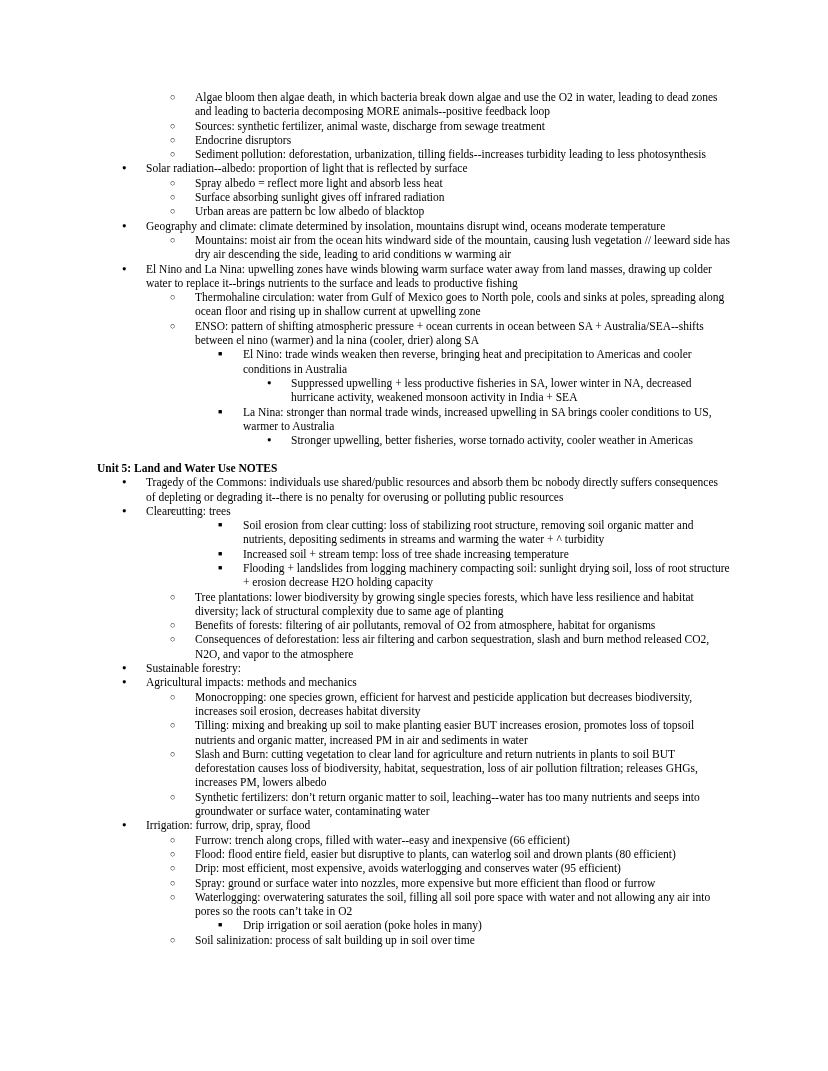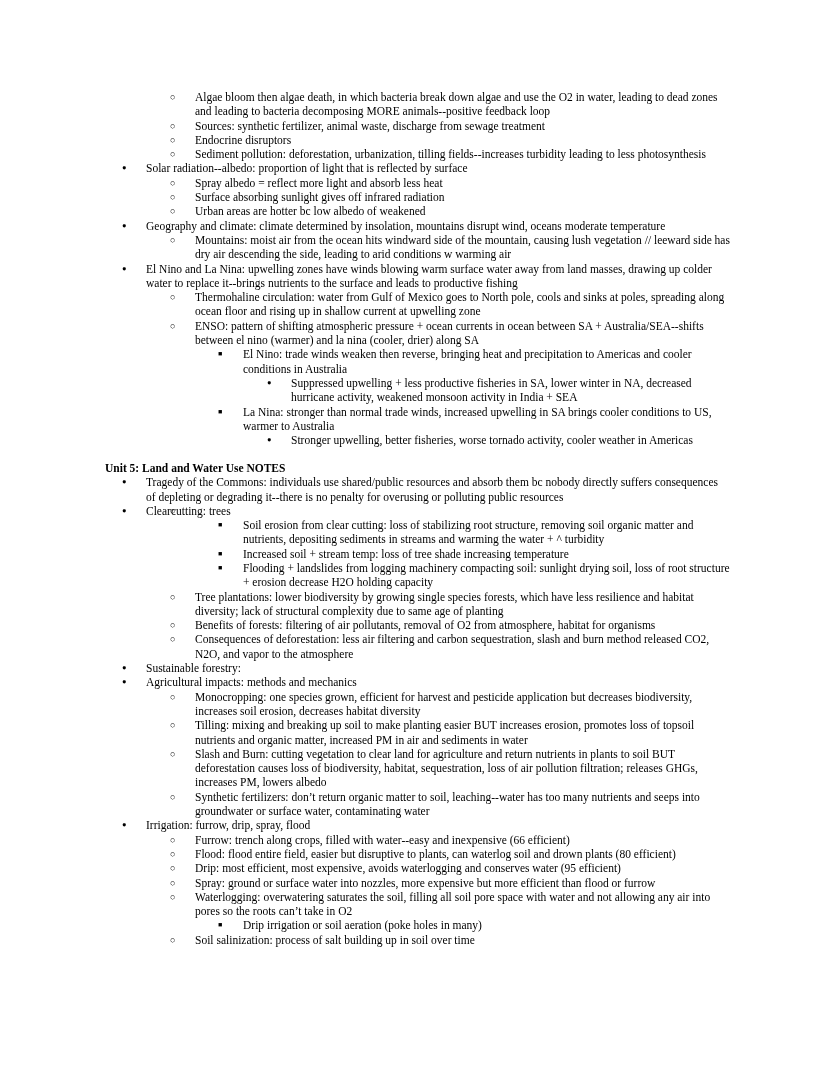--- a/index.html
+++ b/index.html
@@ -33,36 +33,35 @@
     position: absolute;
     top: 0;
     line-height: 14.3px;
   }
   .b1, .b4 { font-size: 7.5px; }
   .b2 { font-size: 9px; }
   .b3 { font-size: 7px; }
   .heading {
     font-weight: bold;
     margin-top: 13.5px;
-    margin-left: 8px;
   }
 </style>
 </head>
 <body>
 
 <div class="page">
   <div>
       <div class="item l2"><span class="bullet b2">○</span><span>Algae bloom then algae death, in which bacteria break down algae and use the O2 in water, leading to dead zones and leading to bacteria decomposing MORE animals--positive feedback loop</span></div>
       <div class="item l2"><span class="bullet b2">○</span><span>Sources: synthetic fertilizer, animal waste, discharge from sewage treatment</span></div>
       <div class="item l2"><span class="bullet b2">○</span><span>Endocrine disruptors</span></div>
       <div class="item l2"><span class="bullet b2">○</span><span>Sediment pollution: deforestation, urbanization, tilling fields--increases turbidity leading to less photosynthesis</span></div>
       <div class="item l1"><span class="bullet b1">●</span><span>Solar radiation--albedo: proportion of light that is reflected by surface</span></div>
       <div class="item l2"><span class="bullet b2">○</span><span>Spray albedo = reflect more light and absorb less heat</span></div>
       <div class="item l2"><span class="bullet b2">○</span><span>Surface absorbing sunlight gives off infrared radiation</span></div>
-      <div class="item l2"><span class="bullet b2">○</span><span>Urban areas are hotter bc low albedo of weakened</span></div>
+      <div class="item l2"><span class="bullet b2">○</span><span>Urban areas are pattern bc low albedo of blacktop</span></div>
       <div class="item l1"><span class="bullet b1">●</span><span>Geography and climate: climate determined by insolation, mountains disrupt wind, oceans moderate temperature</span></div>
       <div class="item l2"><span class="bullet b2">○</span><span>Mountains: moist air from the ocean hits windward side of the mountain, causing lush vegetation // leeward side has dry air descending the side, leading to arid conditions w warming air</span></div>
       <div class="item l1"><span class="bullet b1">●</span><span>El Nino and La Nina: upwelling zones have winds blowing warm surface water away from land masses, drawing up colder water to replace it--brings nutrients to the surface and leads to productive fishing</span></div>
       <div class="item l2"><span class="bullet b2">○</span><span>Thermohaline circulation: water from Gulf of Mexico goes to North pole, cools and sinks at poles, spreading along ocean floor and rising up in shallow current at upwelling zone</span></div>
       <div class="item l2"><span class="bullet b2">○</span><span>ENSO: pattern of shifting atmospheric pressure + ocean currents in ocean between SA + Australia/SEA--shifts between el nino (warmer) and la nina (cooler, drier) along SA</span></div>
       <div class="item l3"><span class="bullet b3">■</span><span>El Nino: trade winds weaken then reverse, bringing heat and precipitation to Americas and cooler conditions in Australia</span></div>
       <div class="item l4"><span class="bullet b4">●</span><span>Suppressed upwelling + less productive fisheries in SA, lower winter in NA, decreased hurricane activity, weakened monsoon activity in India + SEA</span></div>
       <div class="item l3"><span class="bullet b3">■</span><span>La Nina: stronger than normal trade winds, increased upwelling in SA brings cooler conditions to US, warmer to Australia</span></div>
       <div class="item l4"><span class="bullet b4">●</span><span>Stronger upwelling, better fisheries, worse tornado activity, cooler weather in Americas</span></div>
       <div class="heading">Unit 5: Land and Water Use NOTES</div>

